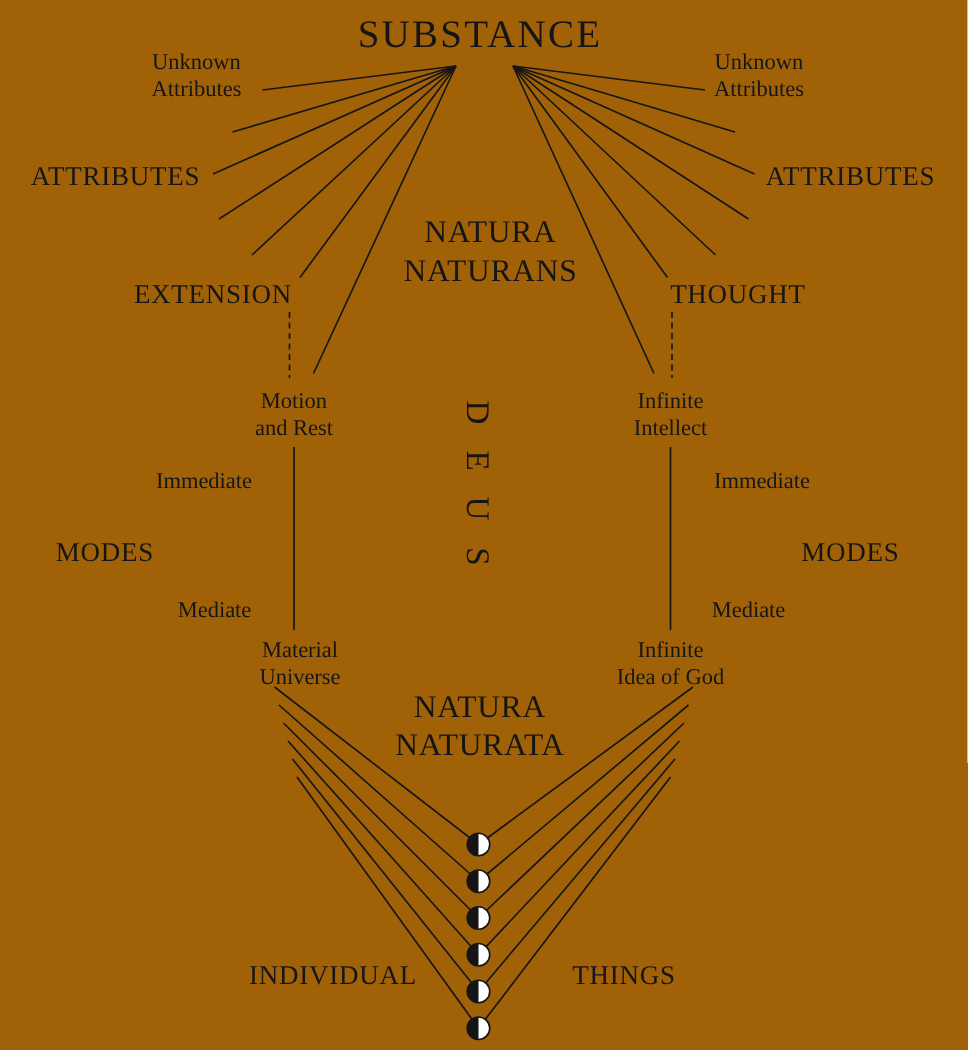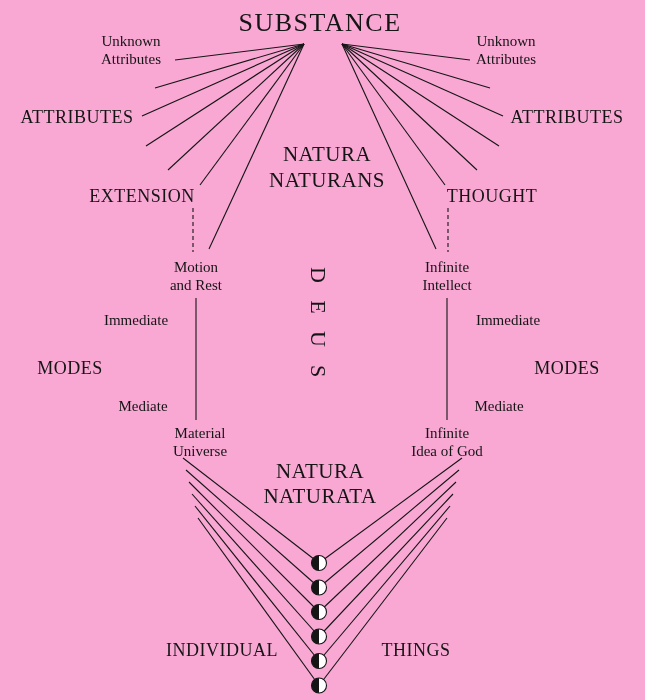--- a/index.html
+++ b/index.html
@@ -1,17 +1,17 @@
 <!DOCTYPE html>
 <html><head>
 <meta charset="utf-8">
 <style>
   html,body{margin:0;padding:0;background:#ffffff;}
   .page{
-    width:645px;height:700px;background:#f9a8d4;position:relative;overflow:hidden;
+    width:645px;height:700px;background:#a16207;position:relative;overflow:hidden;
     font-family:"Liberation Serif","DejaVu Serif",serif;
   }
   svg{display:block;}
   text{fill:#151515;font-family:"Liberation Serif","DejaVu Serif",serif;}
   .t-xl{font-size:26px;letter-spacing:1.5px;}
   .t-lg{font-size:21px;letter-spacing:.5px;}
   .t-md{font-size:18px;letter-spacing:.5px;}
   .t-sm{font-size:15px;}
   .t-deus{font-size:22px;}
   .ln{stroke:#151515;stroke-width:1.1;fill:none;}

